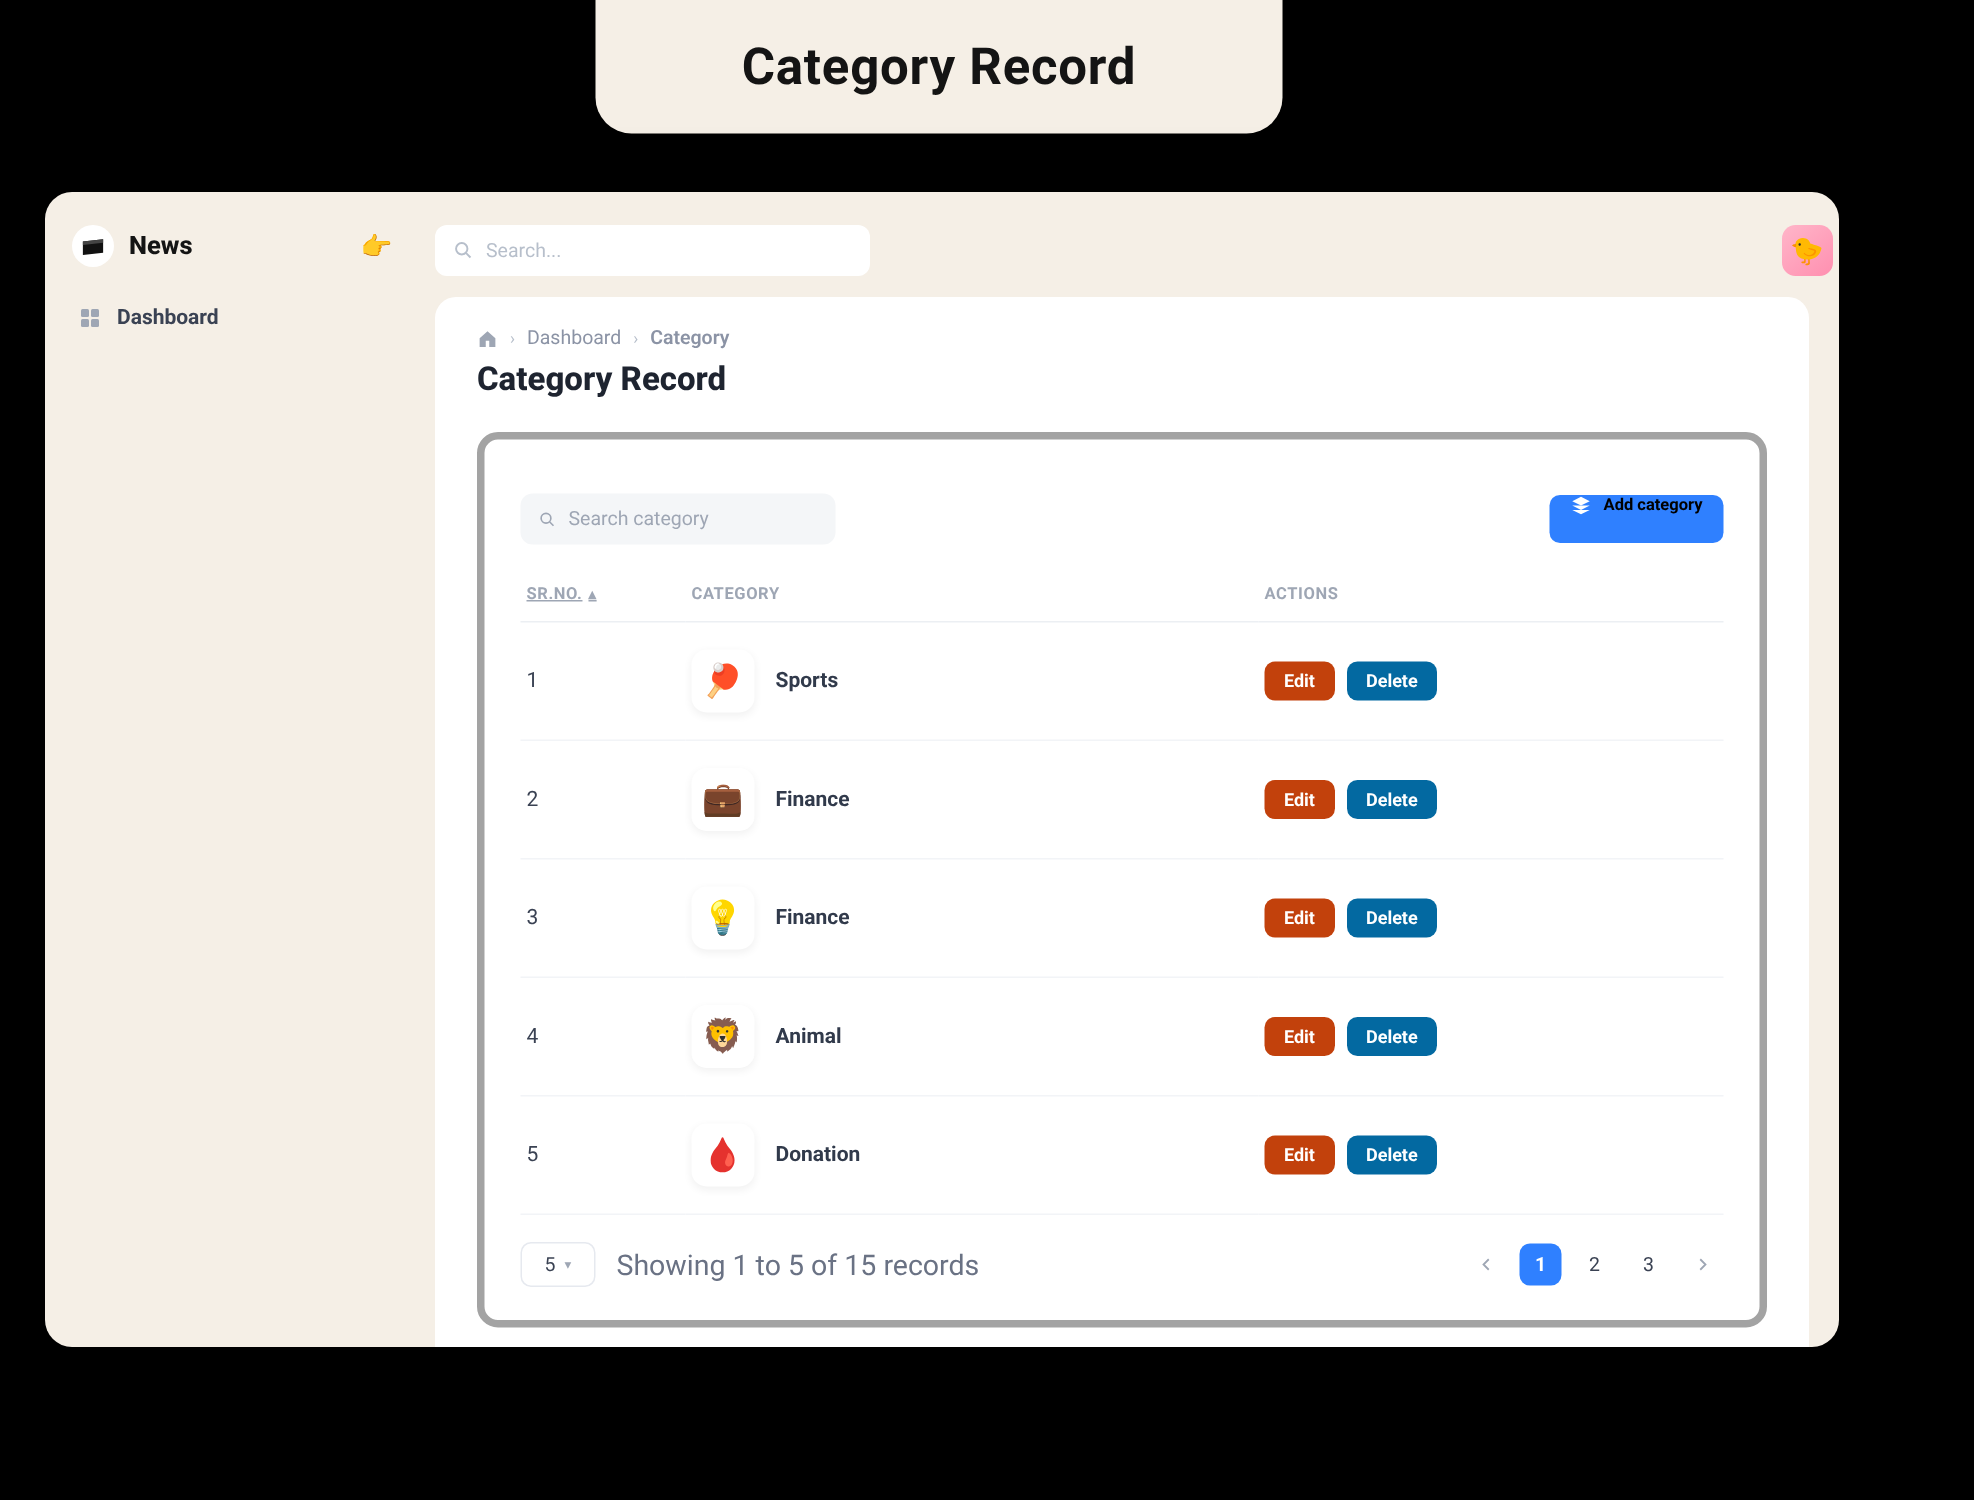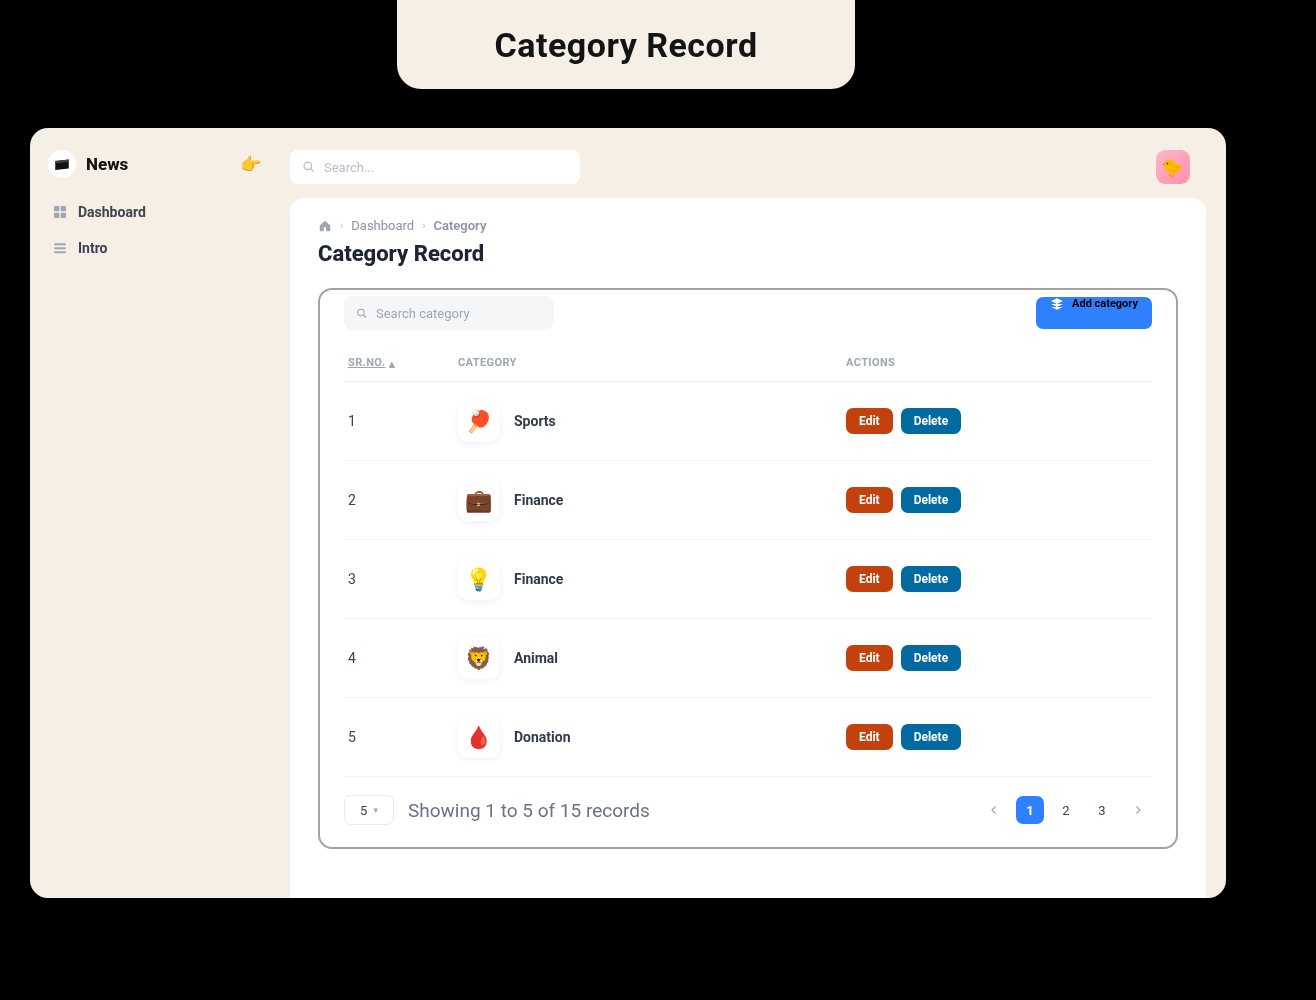--- a/index.html
+++ b/index.html
@@ -13,38 +13,38 @@
 .sidebar { width:250px; padding:20px 14px; }
 .logo-row { display:flex; align-items:center; gap:10px; padding:2px 4px 16px; }
 .logo-badge { width:28px; height:28px; background:#fff; border-radius:50%; display:flex; align-items:center; justify-content:center; }
 .logo-badge svg { width:18px; height:18px; }
 .logo-text { font-size:17px; font-weight:800; color:#141414; }
 .hand-icon { margin-left:auto; font-size:17px; transform:scaleX(-1); }
 .nav-item { display:flex; align-items:center; gap:10px; padding:10px 8px; border-radius:8px; cursor:pointer; }
 .nav-item svg { width:16px; height:16px; fill:#9ea6b4; }
 .nav-item span { font-size:14px; font-weight:700; color:#3a4253; }
 
-.topbar { position:absolute; left:260px; right:36px; top:22px; display:flex; align-items:center; gap:14px; }
+.topbar { position:absolute; left:260px; right:4px; top:22px; display:flex; align-items:center; gap:14px; }
 .search-main { flex:0 0 290px; height:34px; background:#fff; border-radius:8px; display:flex; align-items:center; padding:0 12px; gap:8px; }
 .search-main svg { width:14px; height:14px; stroke:#b7bfcb; fill:none; stroke-width:2.2px; }
 .search-main input { border:none; outline:none; flex:1; font-size:13px; color:#555; background:transparent; }
 .search-main input::placeholder { color:#b7bfcb; }
 .avatar { margin-left:auto; width:34px; height:34px; border-radius:9px; background:linear-gradient(140deg,#ffb6c9 0%,#ff8fb0 100%); display:flex; align-items:center; justify-content:center; font-size:18px; }
 
 .content { position:absolute; left:260px; right:20px; top:70px; bottom:0; background:#fff; border-radius:14px 14px 0 0; padding:20px 28px 0; overflow:hidden; }
 
 .breadcrumb { display:flex; align-items:center; gap:8px; font-size:13px; color:#8b93a5; }
 .breadcrumb svg { width:14px; height:14px; fill:#9ea6b4; }
 .breadcrumb .chev { font-size:11px; color:#b7bfcb; }
 .bc-link { color:#8b93a5; cursor:pointer; }
 .bc-current { color:#8b93a5; font-weight:600; }
 
 .page-title { font-size:22px; font-weight:800; color:#1e2430; margin:8px 0 22px; }
 
-.card { border:2px solid #a3a3a3; border-radius:14px; padding:6px 24px 22px; }
+.card { border:5px solid #a3a3a3; border-radius:14px; padding:36px 24px 22px; }
 .card-top { display:flex; align-items:center; gap:14px; margin-bottom:18px; }
 .search-cat { width:210px; height:34px; background:#f4f6f8; border-radius:8px; display:flex; align-items:center; padding:0 12px; gap:8px; }
 .search-cat svg { width:13px; height:13px; stroke:#9ea6b4; fill:none; stroke-width:2.2px; }
 .search-cat input { border:none; outline:none; flex:1; font-size:13px; background:transparent; }
 .search-cat input::placeholder { color:#9ea6b4; }
 .add-btn { margin-left:auto; height:32px; padding:0 14px; border:none; border-radius:7px; background:#2f80ff; color:#000000; font-size:11px; font-weight:700; display:flex; align-items:flex-start; gap:8px; cursor:pointer; }
 .add-btn svg { width:14px; height:14px; fill:#fff; }
 
 table { width:100%; border-collapse:collapse; }
 thead th { text-align:left; font-size:11px; font-weight:700; letter-spacing:.4px; color:#9ea6b4; padding:8px 4px 12px; border-bottom:1px solid #eceff3; }
@@ -90,28 +90,20 @@
       <span class="hand-icon">👈</span>
     </div>
     <div class="nav-item">
       <svg viewBox="0 0 24 24">
           <rect x="3" y="3" width="8" height="8" rx="1.5"></rect>
           <rect x="13" y="3" width="8" height="8" rx="1.5"></rect>
           <rect x="3" y="13" width="8" height="8" rx="1.5"></rect>
           <rect x="13" y="13" width="8" height="8" rx="1.5"></rect>
         </svg>
       <span>Dashboard</span>
-    </div>
-    <div class="nav-item">
-      <svg viewBox="0 0 24 24">
-          <rect x="3" y="5" width="18" height="3" rx="1.5"></rect>
-          <rect x="3" y="11" width="18" height="3" rx="1.5"></rect>
-          <rect x="3" y="17" width="18" height="3" rx="1.5"></rect>
-        </svg>
-      <span>Intro</span>
     </div>
   </aside>
 
   <div class="topbar">
     <div class="search-main">
       <svg viewBox="0 0 24 24">
           <circle cx="10" cy="10" r="6.5"></circle>
           <line x1="15" y1="15" x2="20" y2="20"></line>
         </svg>
       <input placeholder="Search..." style="">

